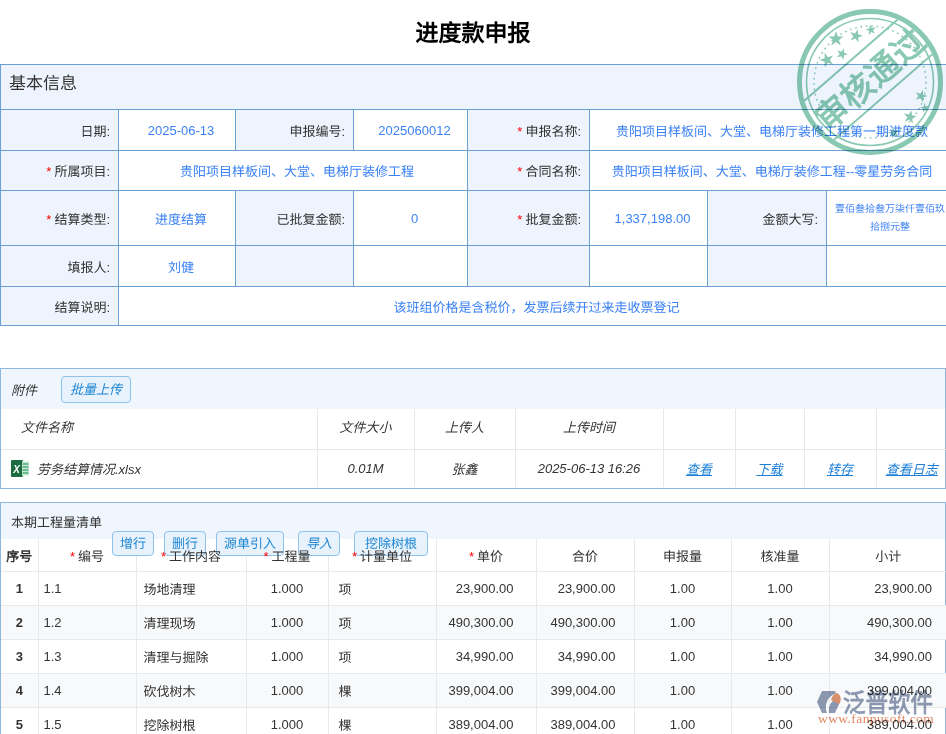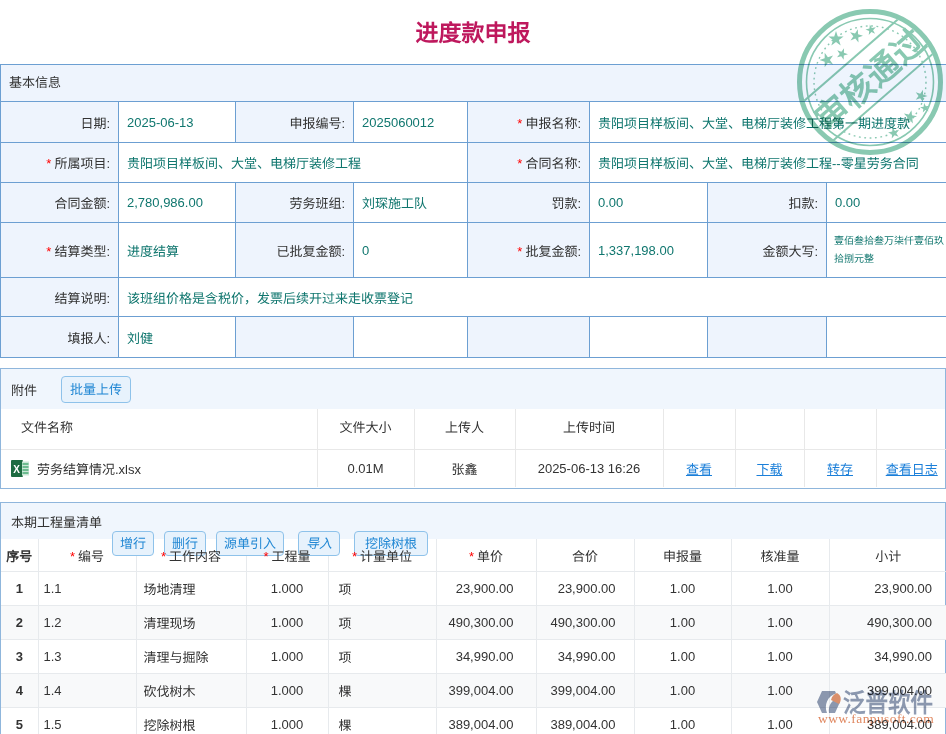--- a/index.html
+++ b/index.html
@@ -1,31 +1,31 @@
 <!DOCTYPE html>
 <html lang="zh-CN"><head>
 <meta charset="utf-8">
 <style>
 html,body{margin:0;padding:0;background:#fff;}
 body{width:946px;height:734px;position:relative;overflow:hidden;
   font-family:"Liberation Sans",sans-serif;color:#333;}
 .title{position:absolute;top:14px;left:0;width:946px;text-align:center;
-  font-size:23px;font-weight:bold;color:#be185d;letter-spacing:0px;}
+  font-size:23px;font-weight:bold;color:#000000;letter-spacing:0px;}
 table{border-collapse:collapse;table-layout:fixed;}
 td{padding:0;}
 
 #t1{position:absolute;left:0;top:64px;width:946px;}
 #t1 td{border:1px solid #6c9fd2;font-size:13px;overflow:hidden;white-space:nowrap;}
-#t1 td.bar{background:#eef4fd;font-size:13px;color:#333;padding-left:8px;padding-bottom:4px;height:32px;}
+#t1 td.bar{background:#eef4fd;font-size:17px;color:#333;padding-left:8px;padding-bottom:12px;height:32px;}
 #t1 td.lab{background:#eef4fd;text-align:right;padding-right:8px;color:#333;}
-#t1 td.val{background:#fff;text-align:left;padding-left:8px;color:#0f766e;}
+#t1 td.val{background:#fff;text-align:center;padding-left:8px;color:#3b82f6;}
 .req{color:#ff0000;margin-right:3px;font-size:13px;}
 
 #sec2{position:absolute;left:0;top:368px;width:946px;height:121px;
-  border:1px solid #8fb6dc;box-sizing:border-box;}
+  border:1px solid #8fb6dc;box-sizing:border-box;font-style:italic;}
 #sec2 .bar{height:40px;background:#f0f6fd;display:flex;align-items:center;}
 #sec2 .bar .t{font-size:13px;color:#333;margin-left:10px;}
 .btn{display:inline-block;background:#e7f2fc;border:1px solid #8ec2ea;color:#2288d4;
   font-size:13px;border-radius:4px;padding:6px 8px;line-height:13px;}
 #sec2 .bar .btn{margin-left:24px;}
 #t2{width:944px;}
 #t2 td{border:1px solid #e8e8e8;font-size:13px;color:#333;height:37px;overflow:hidden;white-space:nowrap;}
 #t2 tr.hd td{height:35px;border-top:none;padding-bottom:5px;}
 #t2 td:first-child{border-left:none;}
 #t2 td:last-child{border-right:none;}
@@ -86,53 +86,43 @@
         <td class="val">2025060012</td>
   <td class="lab"><span class="req">*</span>申报名称:</td>
         <td class="val" colspan="3">贵阳项目样板间、大堂、电梯厅装修工程第一期进度款</td>
 </tr>
 <tr style="height:40px">
   <td class="lab"><span class="req">*</span>所属项目:</td>
         <td class="val" colspan="3">贵阳项目样板间、大堂、电梯厅装修工程</td>
   <td class="lab"><span class="req">*</span>合同名称:</td>
         <td class="val" colspan="3">贵阳项目样板间、大堂、电梯厅装修工程--零星劳务合同</td>
 </tr>
-<tr style="height:40px">
-  <td class="lab">合同金额:</td>
-        <td class="val">2,780,986.00</td>
-  <td class="lab">劳务班组:</td>
-        <td class="val">刘琛施工队</td>
-  <td class="lab">罚款:</td>
-        <td class="val">0.00</td>
-  <td class="lab">扣款:</td>
-        <td class="val">0.00</td>
-</tr>
 <tr style="height:55px">
   <td class="lab"><span class="req">*</span>结算类型:</td>
         <td class="val">进度结算</td>
   <td class="lab">已批复金额:</td>
         <td class="val">0</td>
   <td class="lab"><span class="req">*</span>批复金额:</td>
         <td class="val">1,337,198.00</td>
   <td class="lab">金额大写:</td>
         <td class="val" style="white-space:normal;font-size:10px;padding-left:7px;line-height:18px;">壹佰叁拾叁万柒仟壹佰玖拾捌元整</td>
 </tr>
-<tr style="height:39px">
-  <td class="lab">结算说明:</td>
-        <td class="val" colspan="7">该班组价格是含税价，发票后续开过来走收票登记</td>
-</tr>
 <tr style="height:41px">
   <td class="lab">填报人:</td>
         <td class="val">刘健</td>
   <td class="lab"></td>
         <td class="val"></td>
   <td class="lab"></td>
         <td class="val"></td>
   <td class="lab"></td>
         <td class="val"></td>
+</tr>
+<tr style="height:39px">
+  <td class="lab">结算说明:</td>
+        <td class="val" colspan="7">该班组价格是含税价，发票后续开过来走收票登记</td>
 </tr>
 </tbody>
   </table>
 
 <div id="sec2">
   <div class="bar">
       <span class="t">附件</span>
       <span class="btn">批量上传</span>
     </div>
   <table id="t2">

